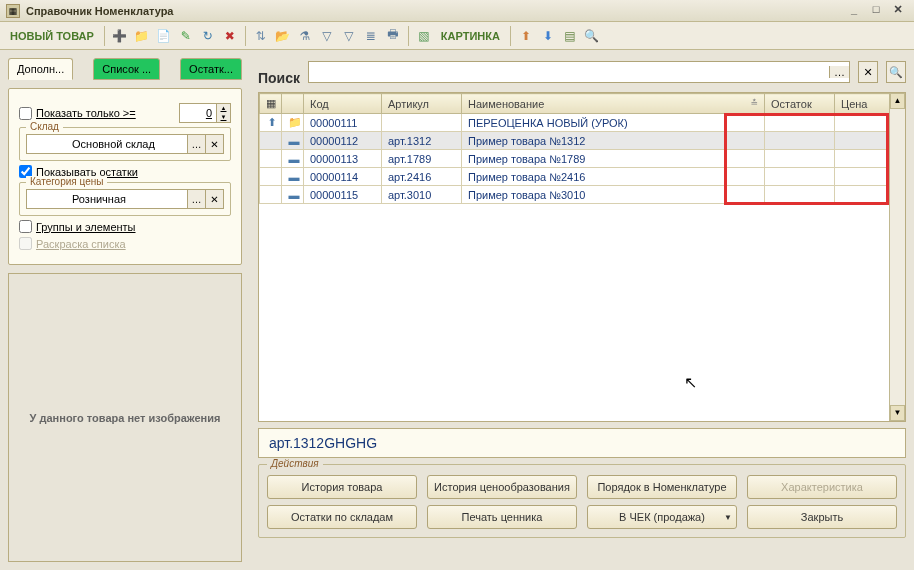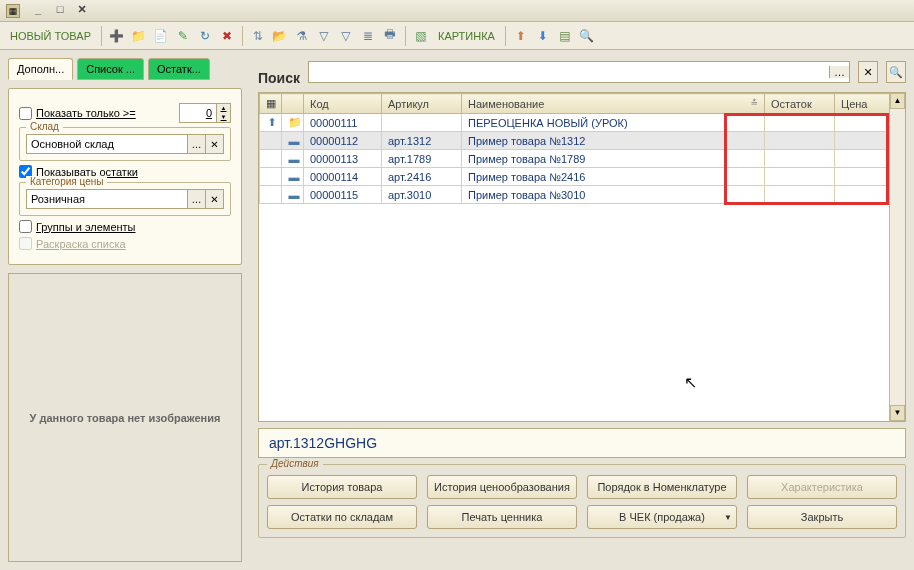--- a/index.html
+++ b/index.html
@@ -3,33 +3,33 @@
 <meta charset="utf-8">
 <style>
 * { box-sizing: border-box; margin: 0; padding: 0; font-family: Arial, sans-serif; font-size: 11px; }
 body { background: #e8e4d8; width: 914px; height: 570px; overflow: hidden; position: relative; }
 .titlebar { height: 22px; background: linear-gradient(#f0ece0, #e0dcc8); border-bottom: 1px solid #c0b890; display: flex; align-items: center; padding: 0 6px; }
 .titlebar .icon { width: 14px; height: 14px; background: #d0c8a0; border: 1px solid #a09060; margin-right: 6px; display: flex; align-items: center; justify-content: center; font-size: 9px; }
 .titlebar .title { flex: 1; font-weight: bold; color: #3a3620; }
 .titlebar .winbtn { width: 20px; height: 16px; text-align: center; cursor: pointer; font-weight: bold; color: #444; margin-left: 2px; }
 .toolbar { height: 28px; background: #f0ece0; border-bottom: 1px solid #c0b890; display: flex; align-items: center; padding: 0 6px; gap: 4px; }
 .toolbar .sep { width: 1px; height: 20px; background: #c0b890; margin: 0 2px; }
-.toolbar .label { color: #4a7a2a; font-weight: normal; padding: 0 4px; }
+.toolbar .label { color: #4a7a2a; font-weight: bold; padding: 0 4px; }
 .toolbar .tb-icon { width: 18px; height: 18px; border: 1px solid transparent; display: inline-flex; align-items: center; justify-content: center; cursor: pointer; font-size: 12px; }
 .main { display: flex; height: 520px; }
 .left-panel { width: 250px; padding: 8px; display: flex; flex-direction: column; gap: 8px; }
-.tabs { display: flex; gap: 4px; }
+.tabs { display: flex; gap: 4px; justify-content: space-between; }
 .tab { padding: 4px 8px; background: #22c55e; border: 1px solid #b8ac80; border-radius: 3px 3px 0 0; cursor: pointer; white-space: nowrap; }
 .tab.active { background: #fdfbf0; border-bottom-color: #fdfbf0; }
 .panel-box { border: 1px solid #b8ac80; background: #fdfbf0; padding: 10px; border-radius: 2px; }
 .check-row { display: flex; align-items: center; gap: 4px; margin: 4px 0; text-decoration: underline; }
 .check-row input[type=checkbox] { width: 13px; height: 13px; }
 .fieldset { border: 1px solid #c0b890; border-radius: 2px; padding: 6px; margin: 0 0; position: relative; }
 .fieldset .legend { position: absolute; top: -7px; left: 6px; background: #fdfbf0; padding: 0 4px; color: #8a5a2a; font-size: 10px; }
-.combo { display: flex; height: 20px; border: 1px solid #b0a478; background: #fff; align-items: center; }
+.combo { display: flex; height: 20px; border: 1px solid #b0a478; background: #fff; align-items: center; padding-left: 41px; }
 .combo span { flex: 1; padding: 0 4px; }
 .combo .cbtn { width: 18px; height: 100%; border-left: 1px solid #b0a478; display: flex; align-items: center; justify-content: center; cursor: pointer; background: #f0ece0; font-size: 10px; }
 .num-input { display: flex; height: 20px; border: 1px solid #b0a478; background: #fff; align-items: center; }
 .num-input .val { flex: 1; text-align: right; padding: 0 4px; }
 .num-input .spin { width: 14px; display: flex; flex-direction: column; border-left: 1px solid #b0a478; }
 .num-input .spin div { height: 9px; font-size: 6px; text-align: center; cursor: pointer; background: #f0ece0; line-height: 9px; }
 .disabled { color: #b0a890; }
 .image-box { flex: 1; border: 1px solid #b8ac80; display: flex; align-items: center; justify-content: center; text-align: center; color: #666; font-weight: bold; padding: 10px; }
 .right-panel { flex: 1; padding: 8px; display: flex; flex-direction: column; gap: 6px; }
 .search-row { display: flex; align-items: center; gap: 8px; }
@@ -58,20 +58,21 @@
 .act-btn.disabled { color: #b0a890; }
 .act-btn .dd { position: absolute; right: 4px; font-size: 8px; }
 .cursor-arrow { position: absolute; font-size: 16px; color: #000; pointer-events: none; }
 .sort-arrow { float: right; color: #888; font-size: 9px; }
 </style>
 </head>
 <body>
 
 <div class="titlebar">
   <div class="icon">▦</div>
+  <div class="title">Справочник Номенклатура</div>
   <div class="winbtn">_</div>
   <div class="winbtn">□</div>
   <div class="winbtn">✕</div>
 </div>
 
 <div class="toolbar">
   <span class="label">НОВЫЙ ТОВАР</span>
   <div class="sep"></div>
   <span class="tb-icon" style="color:#3a9a3a">➕</span>
   <span class="tb-icon" style="color:#d0a040">📁</span>

